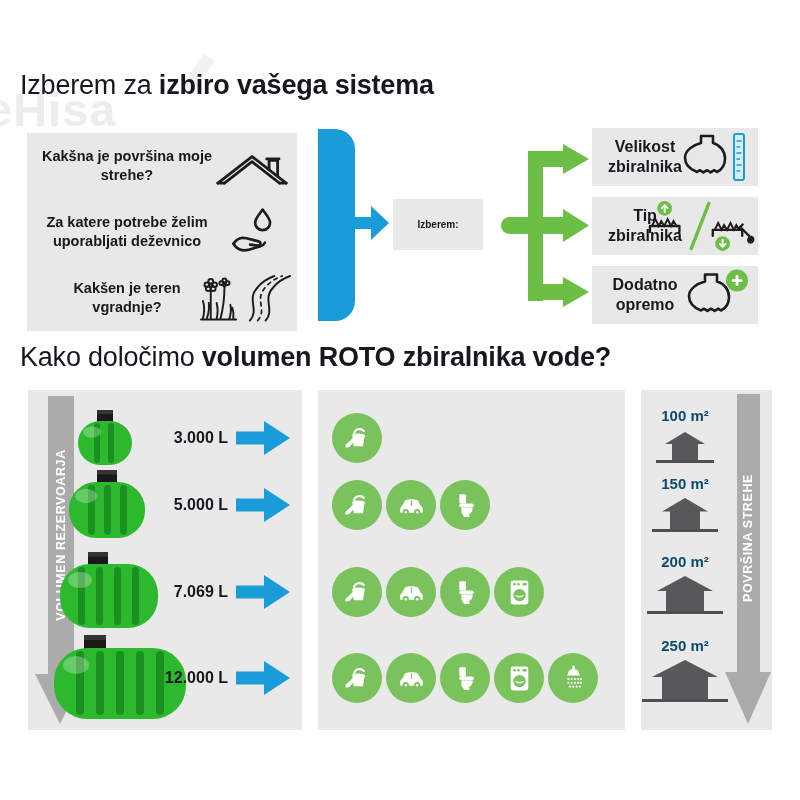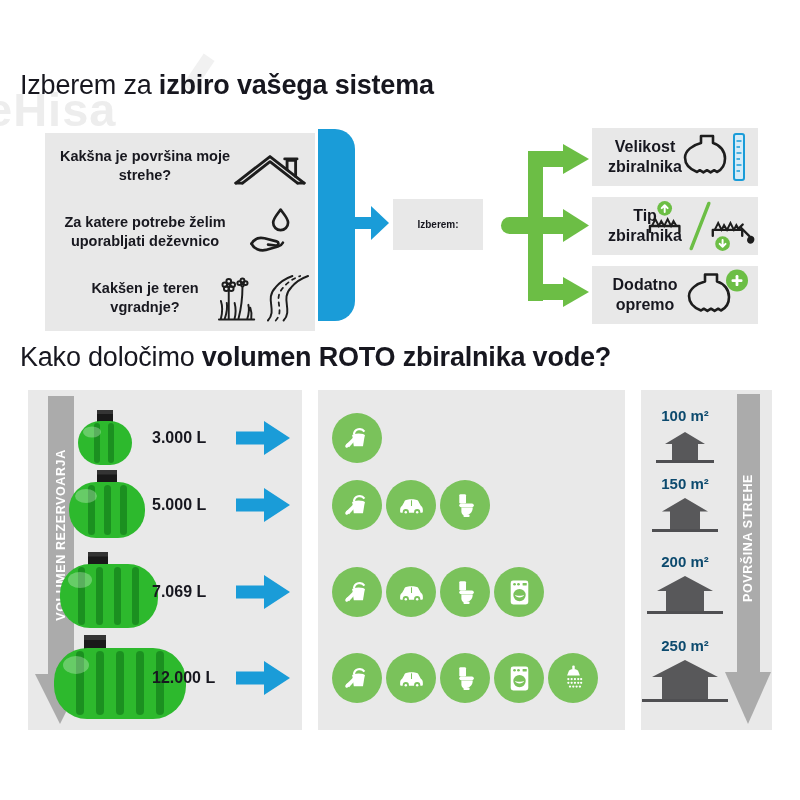--- a/index.html
+++ b/index.html
@@ -7,33 +7,33 @@
     --panel:#E9E9E9; --box:#E8E8E8; --axis:#ABABAB; --house:#58585A; --ink:#17171F;
   }
   html,body{margin:0;padding:0;background:#fff;}
   .stage{position:relative;width:800px;height:800px;background:#fff;overflow:hidden;
          font-family:"Liberation Sans",sans-serif;color:var(--ink);}
   .abs{position:absolute;}
   .title{position:absolute;left:20px;margin:0;font-size:27px;font-weight:400;letter-spacing:-.2px;white-space:nowrap;z-index:2;}
   .title .b{font-weight:700;}
   .watermark{position:absolute;left:-14px;top:82px;font-size:47px;font-weight:800;color:#ededed;letter-spacing:1px;z-index:1;}
   .swoosh{position:absolute;left:192px;top:54px;width:13px;height:38px;background:#f1f1f1;transform:rotate(34deg);z-index:1;}
-  .qbox{position:absolute;left:45px;width:270px;height:66px;background:var(--box);display:flex;align-items:center;z-index:2;}
+  .qbox{position:absolute;left:27px;width:270px;height:66px;background:var(--box);display:flex;align-items:center;z-index:2;}
   .qtext{width:176px;margin-left:12px;text-align:center;font-size:14.5px;font-weight:700;line-height:1.28;color:#18181f;}
   .qicon{position:absolute;top:50%;transform:translateY(-50%);}
   .pill{position:absolute;left:318px;top:129px;width:37px;height:192px;background:var(--blue);border-radius:0 20px 20px 0;}
   .chooser{position:absolute;left:393px;top:199px;width:90px;height:51px;background:var(--box);
            display:flex;align-items:center;justify-content:center;font-size:10px;font-weight:700;}
   .rbox{position:absolute;left:592px;width:166px;height:58px;background:var(--box);display:flex;align-items:center;}
   .rtext{width:98px;margin-left:4px;text-align:center;font-size:16px;font-weight:700;line-height:1.25;}
   .ricon{position:absolute;top:50%;transform:translateY(-50%);}
   .panel{position:absolute;top:390px;height:340px;background:var(--panel);}
   .vlabel{position:absolute;white-space:nowrap;font-size:12.5px;font-weight:700;color:#fff;letter-spacing:.6px;
           transform:translate(-50%,-50%) rotate(-90deg);}
-  .vol{position:absolute;left:124px;width:76px;height:22px;line-height:22px;text-align:left;font-size:16px;font-weight:700;}
+  .vol{position:absolute;left:124px;width:76px;height:22px;line-height:22px;text-align:right;font-size:16px;font-weight:700;}
   .area{position:absolute;left:6px;width:76px;height:20px;line-height:20px;text-align:center;font-size:15px;font-weight:600;color:#0c4a6e;}
   .circle{position:absolute;width:50px;height:50px;border-radius:50%;background:var(--cgreen);
           display:flex;align-items:center;justify-content:center;}
   .circle svg{width:31px;height:31px;display:block;}
   .defs{position:absolute;width:0;height:0;overflow:hidden;}
 </style>
 </head>
 <body>
 
 <svg class="defs" aria-hidden="true">

